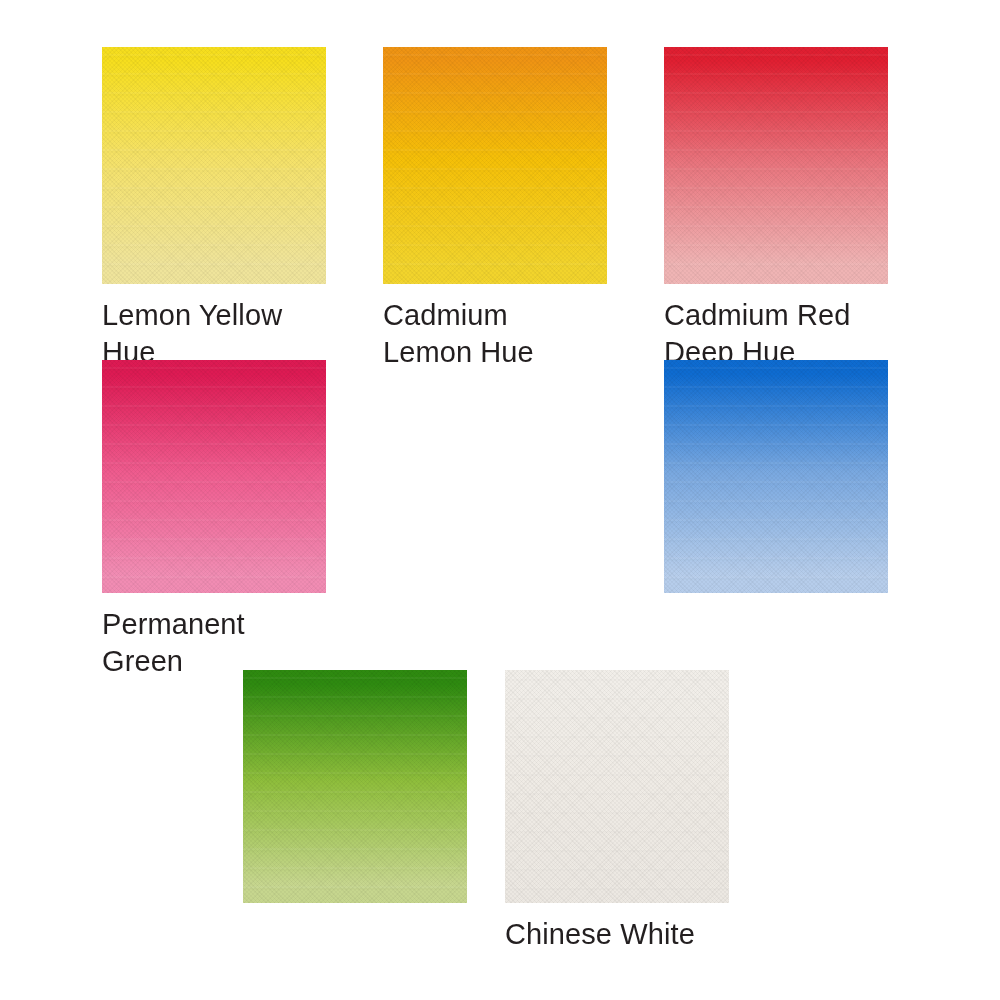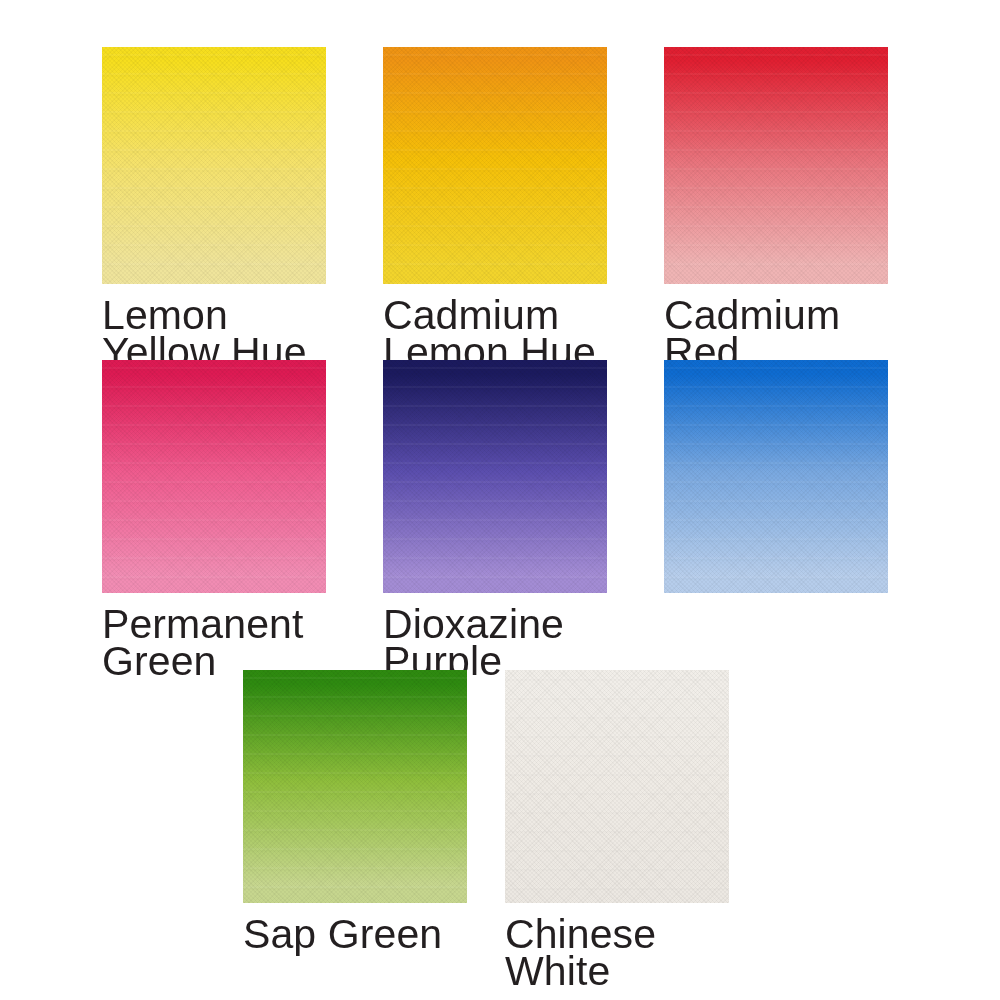--- a/index.html
+++ b/index.html
@@ -89,21 +89,21 @@
       rgba(255,255,255,0.045) 9px,
       rgba(0,0,0,0.012) 9px,
       rgba(0,0,0,0.012) 11px,
       rgba(255,255,255,0.0) 11px,
       rgba(255,255,255,0.0) 19px
     );
   }
 
   .label {
     margin-top: 13px;
-    font-size: 41px;
+    font-size: 29px;
     line-height: 37px;
     color: #231f20;
     letter-spacing: 0.1px;
     white-space: pre-line;
   }
 </style>
 </head>
 <body style="background: rgb(255, 255, 255);">
 
 <div id="chart">
@@ -131,38 +131,31 @@
 Deep Hue</div>
   </div>
 
   <div class="swatch-cell col-1 row-2" style="left: 102px; top: 360px; width: 224px;">
     <div class="swatch" style="width: 224px; height: 233px; background-image: linear-gradient(rgb(221, 26, 83) 0%, rgb(221, 26, 83) 6%, rgb(239, 91, 142) 48%, rgb(241, 140, 179) 92%, rgb(241, 140, 179) 100%);">
       <div class="striations"></div>
     </div>
     <div class="label" style="color: rgb(35, 31, 32);">Permanent Green</div>
   </div>
 
-  <div class="swatch-cell col-2 row-2" style="left: 383px; top: 360px; width: 224px;">
-    <div class="swatch" style="width: 224px; height: 233px; background-image: linear-gradient(rgb(27, 26, 94) 0%, rgb(27, 26, 94) 6%, rgb(91, 78, 174) 48%, rgb(163, 140, 212) 92%, rgb(163, 140, 212) 100%);">
-      <div class="striations"></div>
-    </div>
-    <div class="label" style="color: rgb(35, 31, 32);">Dioxazine Purple</div>
-  </div>
 
   <div class="swatch-cell col-3 row-2" style="left: 664px; top: 360px; width: 224px;">
     <div class="swatch" style="width: 224px; height: 233px; background-image: linear-gradient(rgb(14, 107, 208) 0%, rgb(14, 107, 208) 6%, rgb(121, 168, 224) 48%, rgb(182, 205, 235) 92%, rgb(182, 205, 235) 100%);">
       <div class="striations"></div>
     </div>
   </div>
 
   <div class="swatch-cell col-c1 row-3" style="left: 243px; top: 670px; width: 224px;">
     <div class="swatch" style="width: 224px; height: 233px; background-image: linear-gradient(rgb(46, 138, 16) 0%, rgb(46, 138, 16) 6%, rgb(143, 190, 60) 48%, rgb(198, 214, 142) 92%, rgb(198, 214, 142) 100%);">
       <div class="striations"></div>
     </div>
-    <div class="label" style="color: rgb(35, 31, 32);">Sap Green</div>
   </div>
 
   <div class="swatch-cell col-c2 row-3" style="left: 505px; top: 670px; width: 205px;">
     <div class="swatch" style="width: 224px; height: 233px; background-image: linear-gradient(rgb(241, 238, 233) 0%, rgb(241, 238, 233) 6%, rgb(239, 235, 229) 48%, rgb(236, 232, 226) 92%, rgb(236, 232, 226) 100%);">
       <div class="striations"></div>
     </div>
     <div class="label" style="color: rgb(35, 31, 32);">Chinese White</div>
   </div>
 
 </div>

